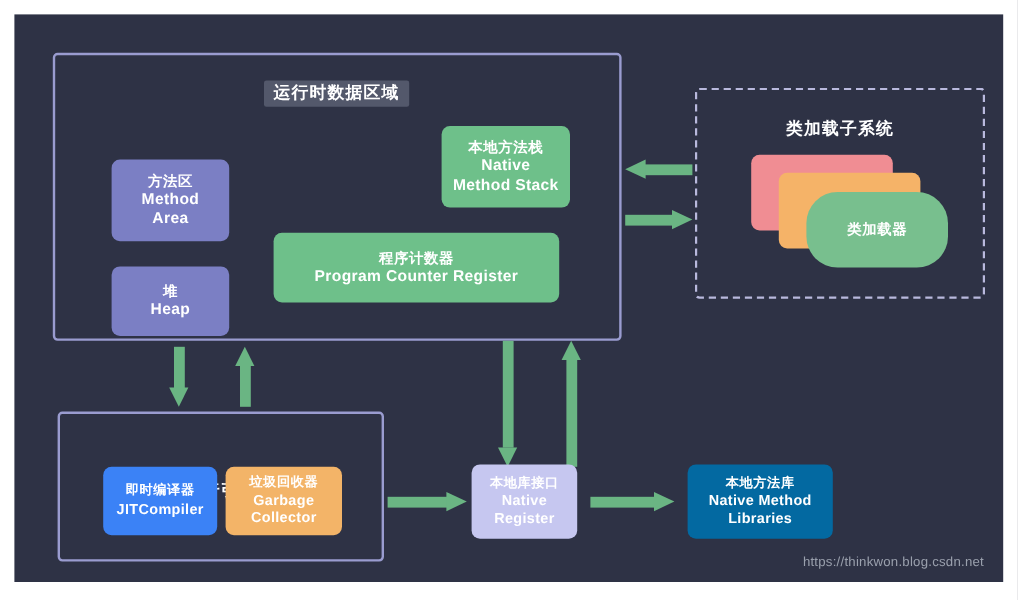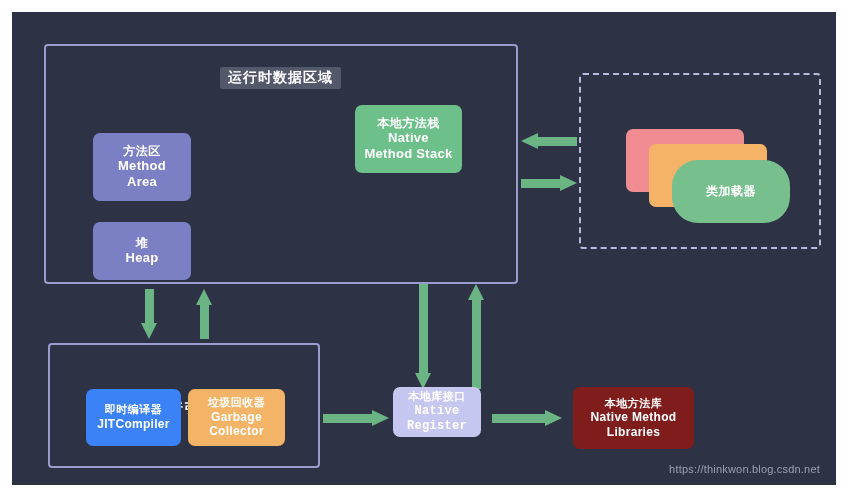--- a/index.html
+++ b/index.html
@@ -84,21 +84,21 @@
     letter-spacing: 0.3px;
   }
   .node.small .cn { font-size: 11px; }
   .node.small .en { font-size: 12px; }
 
   .c-purple { background: #7b7fc4; margin-top: 28px; }
   .c-green  { background: #6ec08a; }
   .c-pink   { background: #3b82f6; margin-left: 16px; }
   .c-orange { background: #f3b468; }
   .c-lilac  { background: #c6c7f0; }
-  .c-gray   { background: #7f1d1d; }
+  .c-gray   { background: #0369a1; }
   .c-cardpink   { background: #f08d93; }
   .c-cardorange { background: #f5b368; }
   .c-cardgreen  { background: #78bf8e; }
 
   
   .arrow { position: absolute; }
   .arrow .shaft { position: absolute; background: #6ab583; }
   .arrow .head  { position: absolute; width: 0; height: 0; }
 
   
@@ -122,34 +122,39 @@
 
     <div class="abs group-title hl" style="left:208px; top:55px;">运行时数据区域</div>
 
     <div class="abs node c-purple" style="left:81px; top:93px; width:98px; height:68px;">
       <span class="cn">方法区</span>
       <span class="en">Method</span>
       <span class="en">Area</span>
     </div>
 
 
-    <div class="abs node c-green" style="left:343px; top:93px; width:107px; height:68px;">
+    <div class="abs node c-green" style="left:356px; top:93px; width:107px; height:68px;">
       <span class="cn">本地方法栈</span>
       <span class="en">Native</span>
       <span class="en">Method Stack</span>
     </div>
 
     <div class="abs node c-purple" style="left:81px; top:182px; width:98px; height:58px;">
       <span class="cn">堆</span>
       <span class="en">Heap</span>
     </div>
 
+    <div class="abs node c-green" style="left:216px; top:182px; width:238px; height:58px;">
+      <span class="cn">程序计数器</span>
+      <span class="en">Program Counter Register</span>
+    </div>
 
     <div class="abs frame-dashed" style="left:567px; top:61px; width:242px; height:176px;"></div>
 
+    <div class="abs group-title" style="left:567px; top:87px; width:242px;">类加载子系统</div>
 
     <div class="abs node c-cardpink" style="left:614px; top:117px; width:118px; height:63px;"></div>
 
     <div class="abs node c-cardorange" style="left:637px; top:132px; width:118px; height:63px;"></div>
 
     <div class="abs node c-cardgreen" style="left:660px; top:148px; width:118px; height:63px;border-radius:26px;">
       <span class="cn">类加载器</span>
     </div>
 
     <div class="arrow" style="left:509px; top:121px; width:56px; height:16px;">
@@ -195,21 +200,21 @@
       <span class="cn">垃圾回收器</span>
       <span class="en">Garbage</span>
       <span class="en">Collector</span>
     </div>
 
     <div class="arrow" style="left:311px; top:398px; width:66px; height:16px;">
       <div class="shaft" style="left:0; top:4px; width:50px; height:9px;"></div>
       <div class="head" style="right:0; top:0; border-top:8px solid transparent; border-bottom:8px solid transparent; border-left:17px solid #6ab583;"></div>
     </div>
 
-    <div class="abs node c-lilac small" style="left:381px; top:375px; width:88px; height:50px; color:#3a3f55;font-family:Liberation Mono, monospace;">
+    <div class="abs node c-lilac small" style="left:381px; top:375px; width:88px; height:62px; color:#3a3f55;">
       <span class="cn" style="color:#ffffff;">本地库接口</span>
       <span class="en" style="color:#ffffff;">Native</span>
       <span class="en" style="color:#ffffff;">Register</span>
     </div>
 
     <div class="arrow" style="left:480px; top:398px; width:70px; height:16px;">
       <div class="shaft" style="left:0; top:4px; width:54px; height:9px;"></div>
       <div class="head" style="right:0; top:0; border-top:8px solid transparent; border-bottom:8px solid transparent; border-left:17px solid #6ab583;"></div>
     </div>
 

